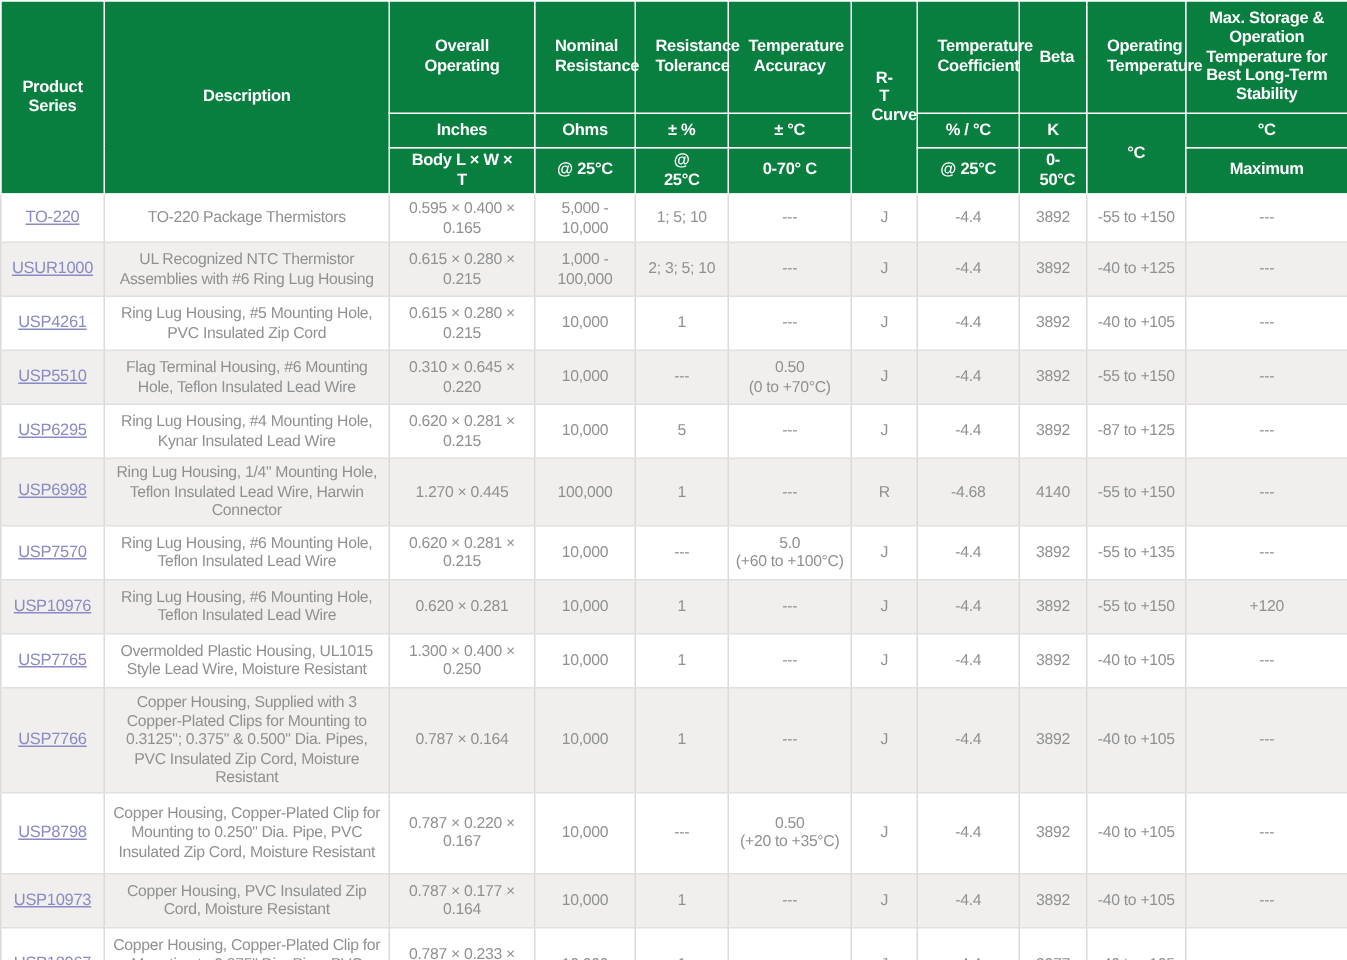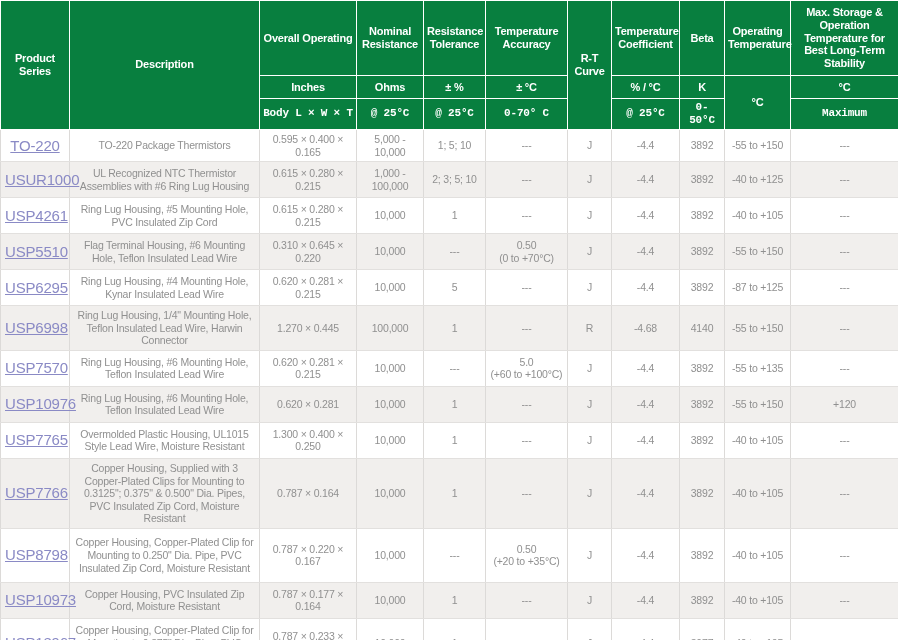--- a/index.html
+++ b/index.html
@@ -11,26 +11,26 @@
   
   thead th {
     background: #087f3f;
     color: #ffffff;
     font-weight: bold;
     font-size: 11px;
     line-height: 1.18;
     text-align: center;
     vertical-align: middle;
     border: 1px solid #ffffff;
-    padding: 2px 3px;
+    padding: 2px 13px;
     letter-spacing: -0.2px;
   }
   thead tr.h-top { height: 75px; }
   thead tr.h-mid { height: 23px; }
-  thead tr.h-bot { height: 27px; font-family: Liberation Mono, monospace; }
+  thead tr.h-bot { height: 27px; }
 
   
   tbody td {
     font-size: 10.5px;
     line-height: 1.2;
     color: #909090;
     text-align: center;
     vertical-align: middle;
     border-right: 1px solid #dcdad8;
     border-bottom: 1px solid #e2e0de;
@@ -47,21 +47,21 @@
   tbody tr:nth-child(5), tbody tr:nth-child(6), tbody tr:nth-child(7),
   tbody tr:nth-child(8), tbody tr:nth-child(9) { height: 36px; }
   tbody tr:nth-child(10) { height: 66px; }
   tbody tr:nth-child(11) { height: 54px; }
   tbody tr:nth-child(12) { height: 36px; margin-top: 44px; }
   tbody tr:nth-child(13) { height: 49px; }
 
   a.series-link {
     color: #8a8ac5;
     text-decoration: underline;
-    font-size: 15px;
+    font-size: 11px;
     cursor: pointer;
   }
 </style>
 </head>
 <body>
 
 <table>
   <colgroup>
     <col style="width:69px">
       <col style="width:190px">

